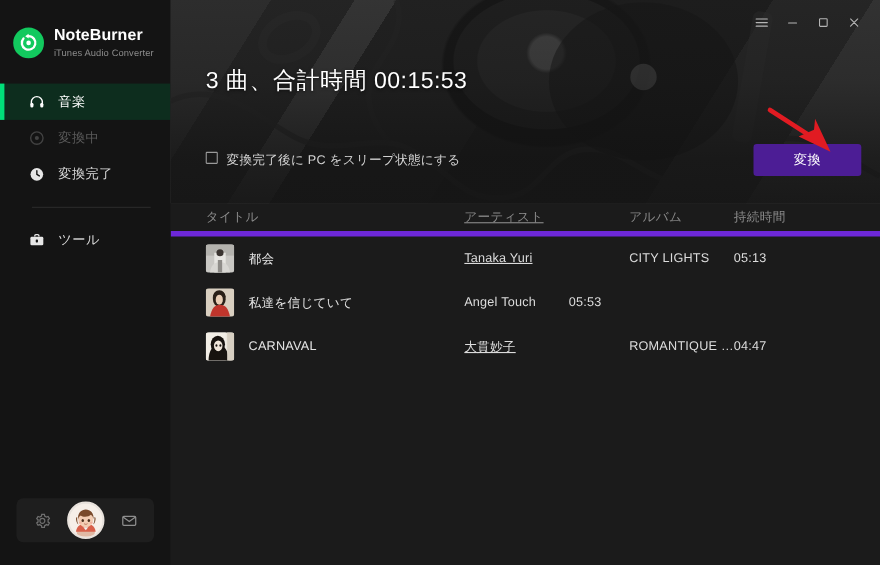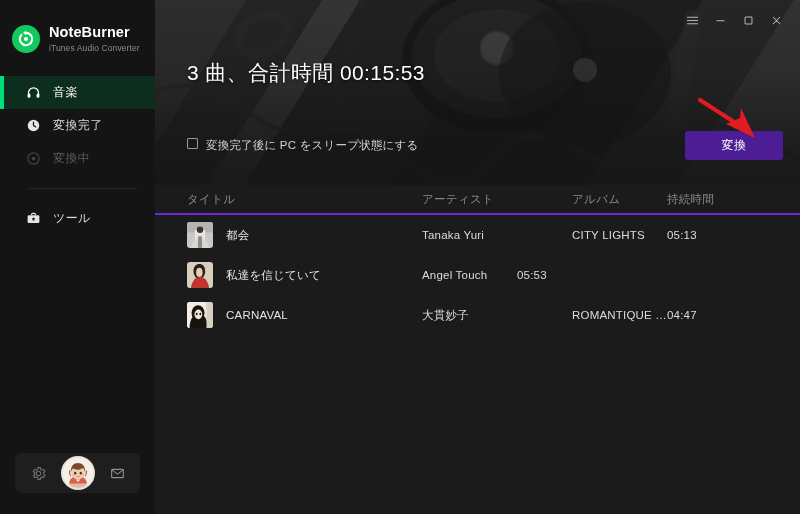--- a/index.html
+++ b/index.html
@@ -189,27 +189,27 @@
     position:absolute; left:0; top:0; width:100%; height:185px;
     pointer-events:none; z-index:7;
   }
 
   
   .table { flex:1 1 auto; background:#1b1b1b; overflow:hidden; position:relative; }
   .thead {
     display:flex; align-items:center;
     height:30px;
     padding:0 0 0 32px;
-    border-bottom:2px solid #6d28d9;
+    border-bottom:5px solid #6d28d9;
   }
   .thead .th {
     font-size:11.5px; color:#8a8a8a; letter-spacing:.3px;
   }
   .col-title { width:235px; flex:0 0 235px; }
-  .col-artist { width:150px; flex:0 0 150px; }
+  .col-artist { width:150px; flex:0 0 150px;text-decoration:underline; }
   .col-album { width:95px; flex:0 0 95px; }
   .col-time { width:70px; flex:0 0 70px; }
 
   .trow {
     display:flex; align-items:center;
     height:40px;
     padding:0 0 0 32px;
     cursor:pointer;
   }
   .trow .cell { font-size:11.5px; color:#dcdcdc; letter-spacing:.2px; }
@@ -253,38 +253,38 @@
         <span class="nav-ico">
           <svg width="15" height="15" viewBox="0 0 24 24">
             <path d="M4 15v-2.5a8 8 0 0 1 16 0V15" fill="none" stroke="#ffffff" stroke-width="2" stroke-linecap="round"></path>
             <rect x="2.5" y="13.5" width="4.6" height="7" rx="2.3" fill="#ffffff"></rect>
             <rect x="16.9" y="13.5" width="4.6" height="7" rx="2.3" fill="#ffffff"></rect>
           </svg>
         </span>
         <span class="nav-label">音楽</span>
       </div>
 
+      <div class="nav-item dim">
+        <span class="nav-ico">
+          <svg width="15" height="15" viewBox="0 0 24 24">
+            <circle cx="12" cy="12" r="9" fill="none" stroke="#7a7a7a" stroke-width="2"></circle>
+            <circle cx="12" cy="12" r="3" fill="#7a7a7a"></circle>
+          </svg>
+        </span>
+        <span class="nav-label">変換中</span>
+      </div>
+
       <div class="nav-item">
         <span class="nav-ico">
           <svg width="15" height="15" viewBox="0 0 24 24">
             <circle cx="12" cy="12" r="9.2" fill="#e6e6e6"></circle>
             <path d="M12 6.6V12l3.6 2.3" fill="none" stroke="#141414" stroke-width="2" stroke-linecap="round"></path>
           </svg>
         </span>
         <span class="nav-label">変換完了</span>
-      </div>
-
-      <div class="nav-item dim">
-        <span class="nav-ico">
-          <svg width="15" height="15" viewBox="0 0 24 24">
-            <circle cx="12" cy="12" r="9" fill="none" stroke="#7a7a7a" stroke-width="2"></circle>
-            <circle cx="12" cy="12" r="3" fill="#7a7a7a"></circle>
-          </svg>
-        </span>
-        <span class="nav-label">変換中</span>
       </div>
 
       <div class="nav-sep"></div>
 
       <div class="nav-item">
         <span class="nav-ico">
           <svg width="15" height="15" viewBox="0 0 24 24">
             <path d="M9 6.5V5.2a1.6 1.6 0 0 1 1.6-1.6h2.8A1.6 1.6 0 0 1 15 5.2v1.3" fill="none" stroke="#e6e6e6" stroke-width="2"></path>
             <rect x="2.6" y="6.8" width="18.8" height="12.4" rx="2" fill="#e6e6e6"></rect>
             <rect x="10.4" y="10.6" width="3.2" height="4.6" rx="1" fill="#141414"></rect>

